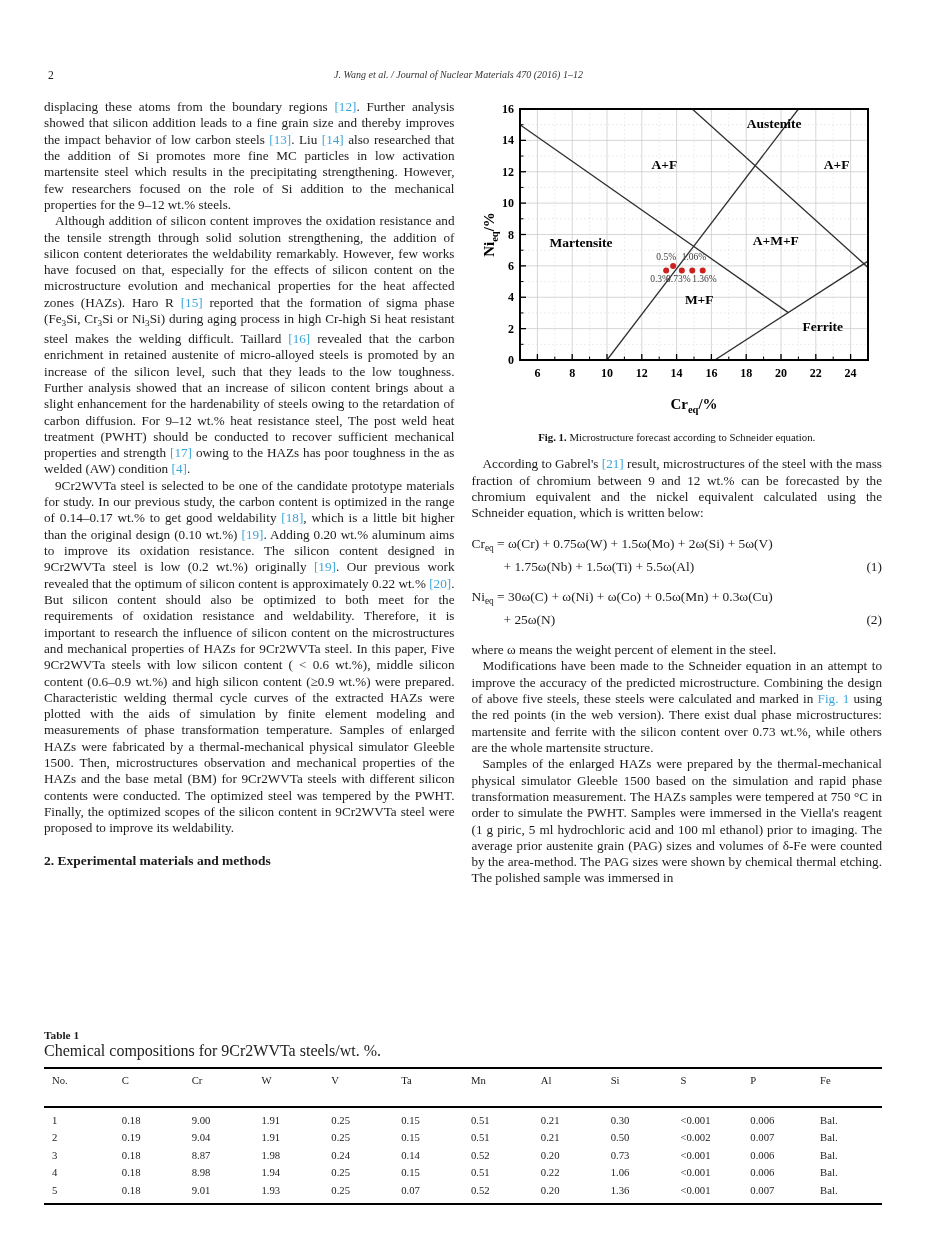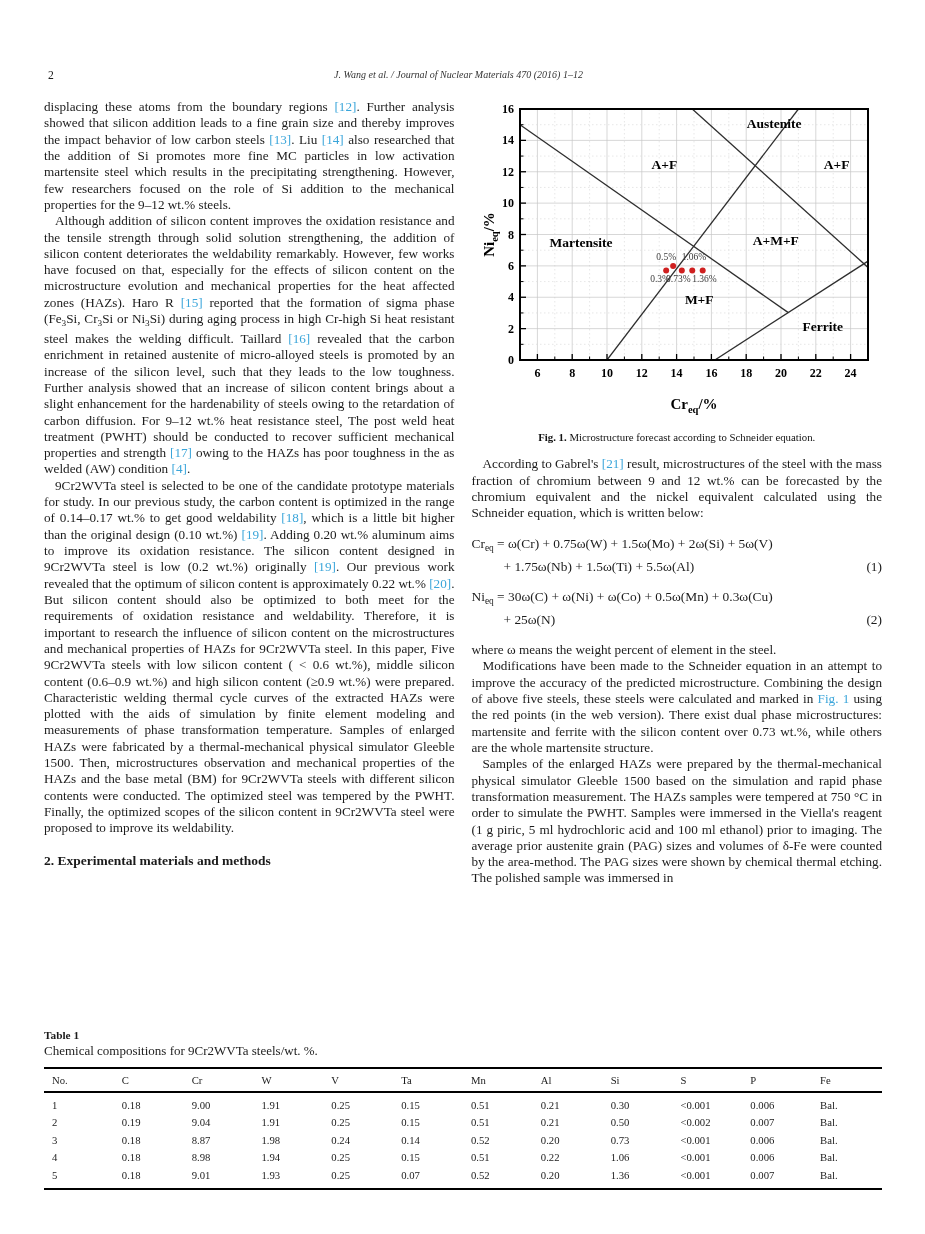--- a/index.html
+++ b/index.html
@@ -17,25 +17,25 @@
   .sub{font-size:0.7em;vertical-align:-0.28em}
   h2.sec{font-size:13.5px;font-weight:bold;margin:16px 0 17px;text-align:left}
   .figure{margin:2px 0 12px;text-align:center}
   .figwrap{display:inline-block}
   .figcap{font-size:10.8px;text-align:center;margin-top:10px;color:#111;line-height:13px}
   .eq{margin:14px 0;font-size:13.4px;text-align:left}
   .eqline2{display:flex;padding-left:32px;margin-top:3px}
   .eqnum{margin-left:auto}
   .tableblock{position:absolute;top:1029px;left:44px;width:838px}
   .tbl-label{font-size:11.3px;font-weight:bold;line-height:13px}
-  .tbl-cap{font-size:13px;margin-top:3px;color:#222;line-height:12px}
+  .tbl-cap{font-size:16px;margin-top:3px;color:#222;line-height:12px}
   table.datatable{width:100%;border-collapse:collapse;margin-top:10px;font-size:10.7px;
                   table-layout:fixed;border-top:2px solid #000;border-bottom:2px solid #000}
   .datatable thead tr{border-bottom:2px solid #000}
-  .datatable th{font-weight:normal;text-align:left;padding:5px 0 5px 8px;overflow:hidden}
+  .datatable th{font-weight:normal;text-align:left;padding:5px 0 20px 8px;overflow:hidden}
   .datatable td{text-align:left;padding:2.7px 0 2.7px 8px;overflow:hidden}
   .datatable tbody tr:first-child td{padding-top:6px}
   .datatable tbody tr:last-child td{padding-bottom:7px}
   svg text{font-family:"Liberation Serif","DejaVu Serif",serif;fill:#000}
   svg .tick{font-size:12px;font-weight:bold;text-anchor:middle}
   svg .ytick{font-size:12px;font-weight:bold;text-anchor:end}
   svg .region{font-size:13.5px;font-weight:bold;text-anchor:middle}
   svg .ptlabel{font-size:9.5px;fill:#3c3c3c;text-anchor:middle}
   svg .axistitle{font-size:15px;font-weight:bold;text-anchor:middle}
   svg .subt{font-size:10.5px}

